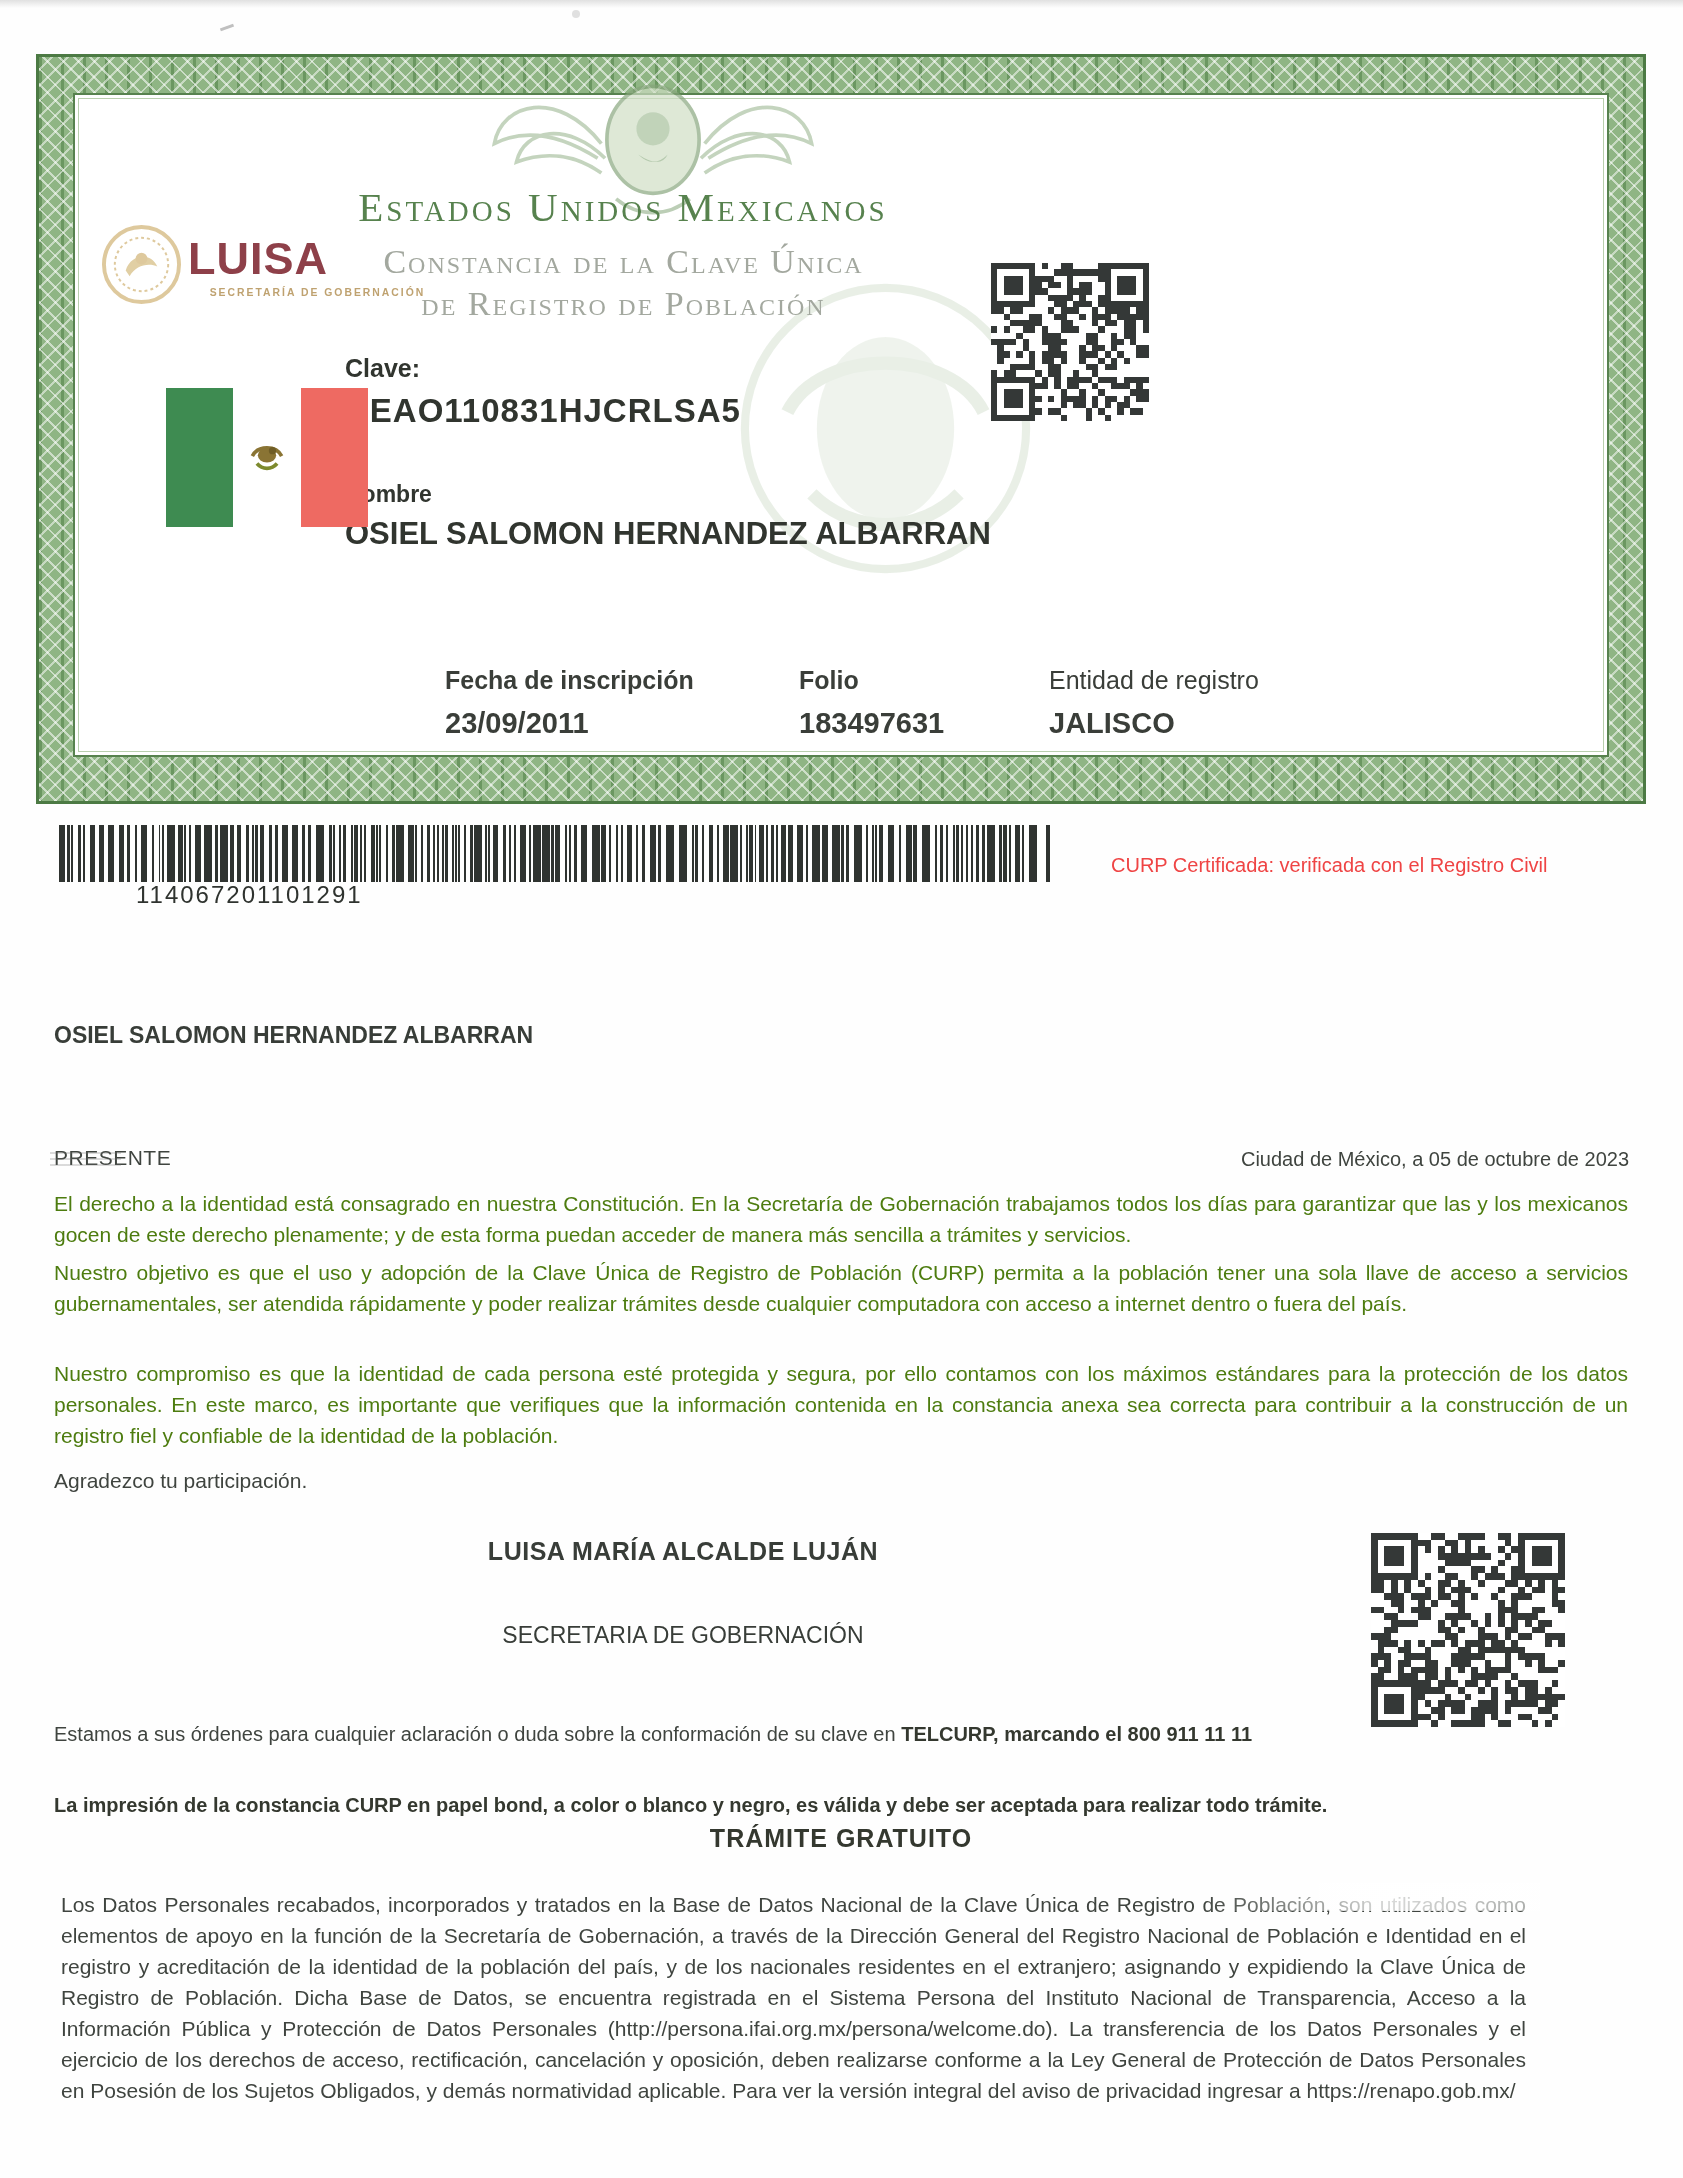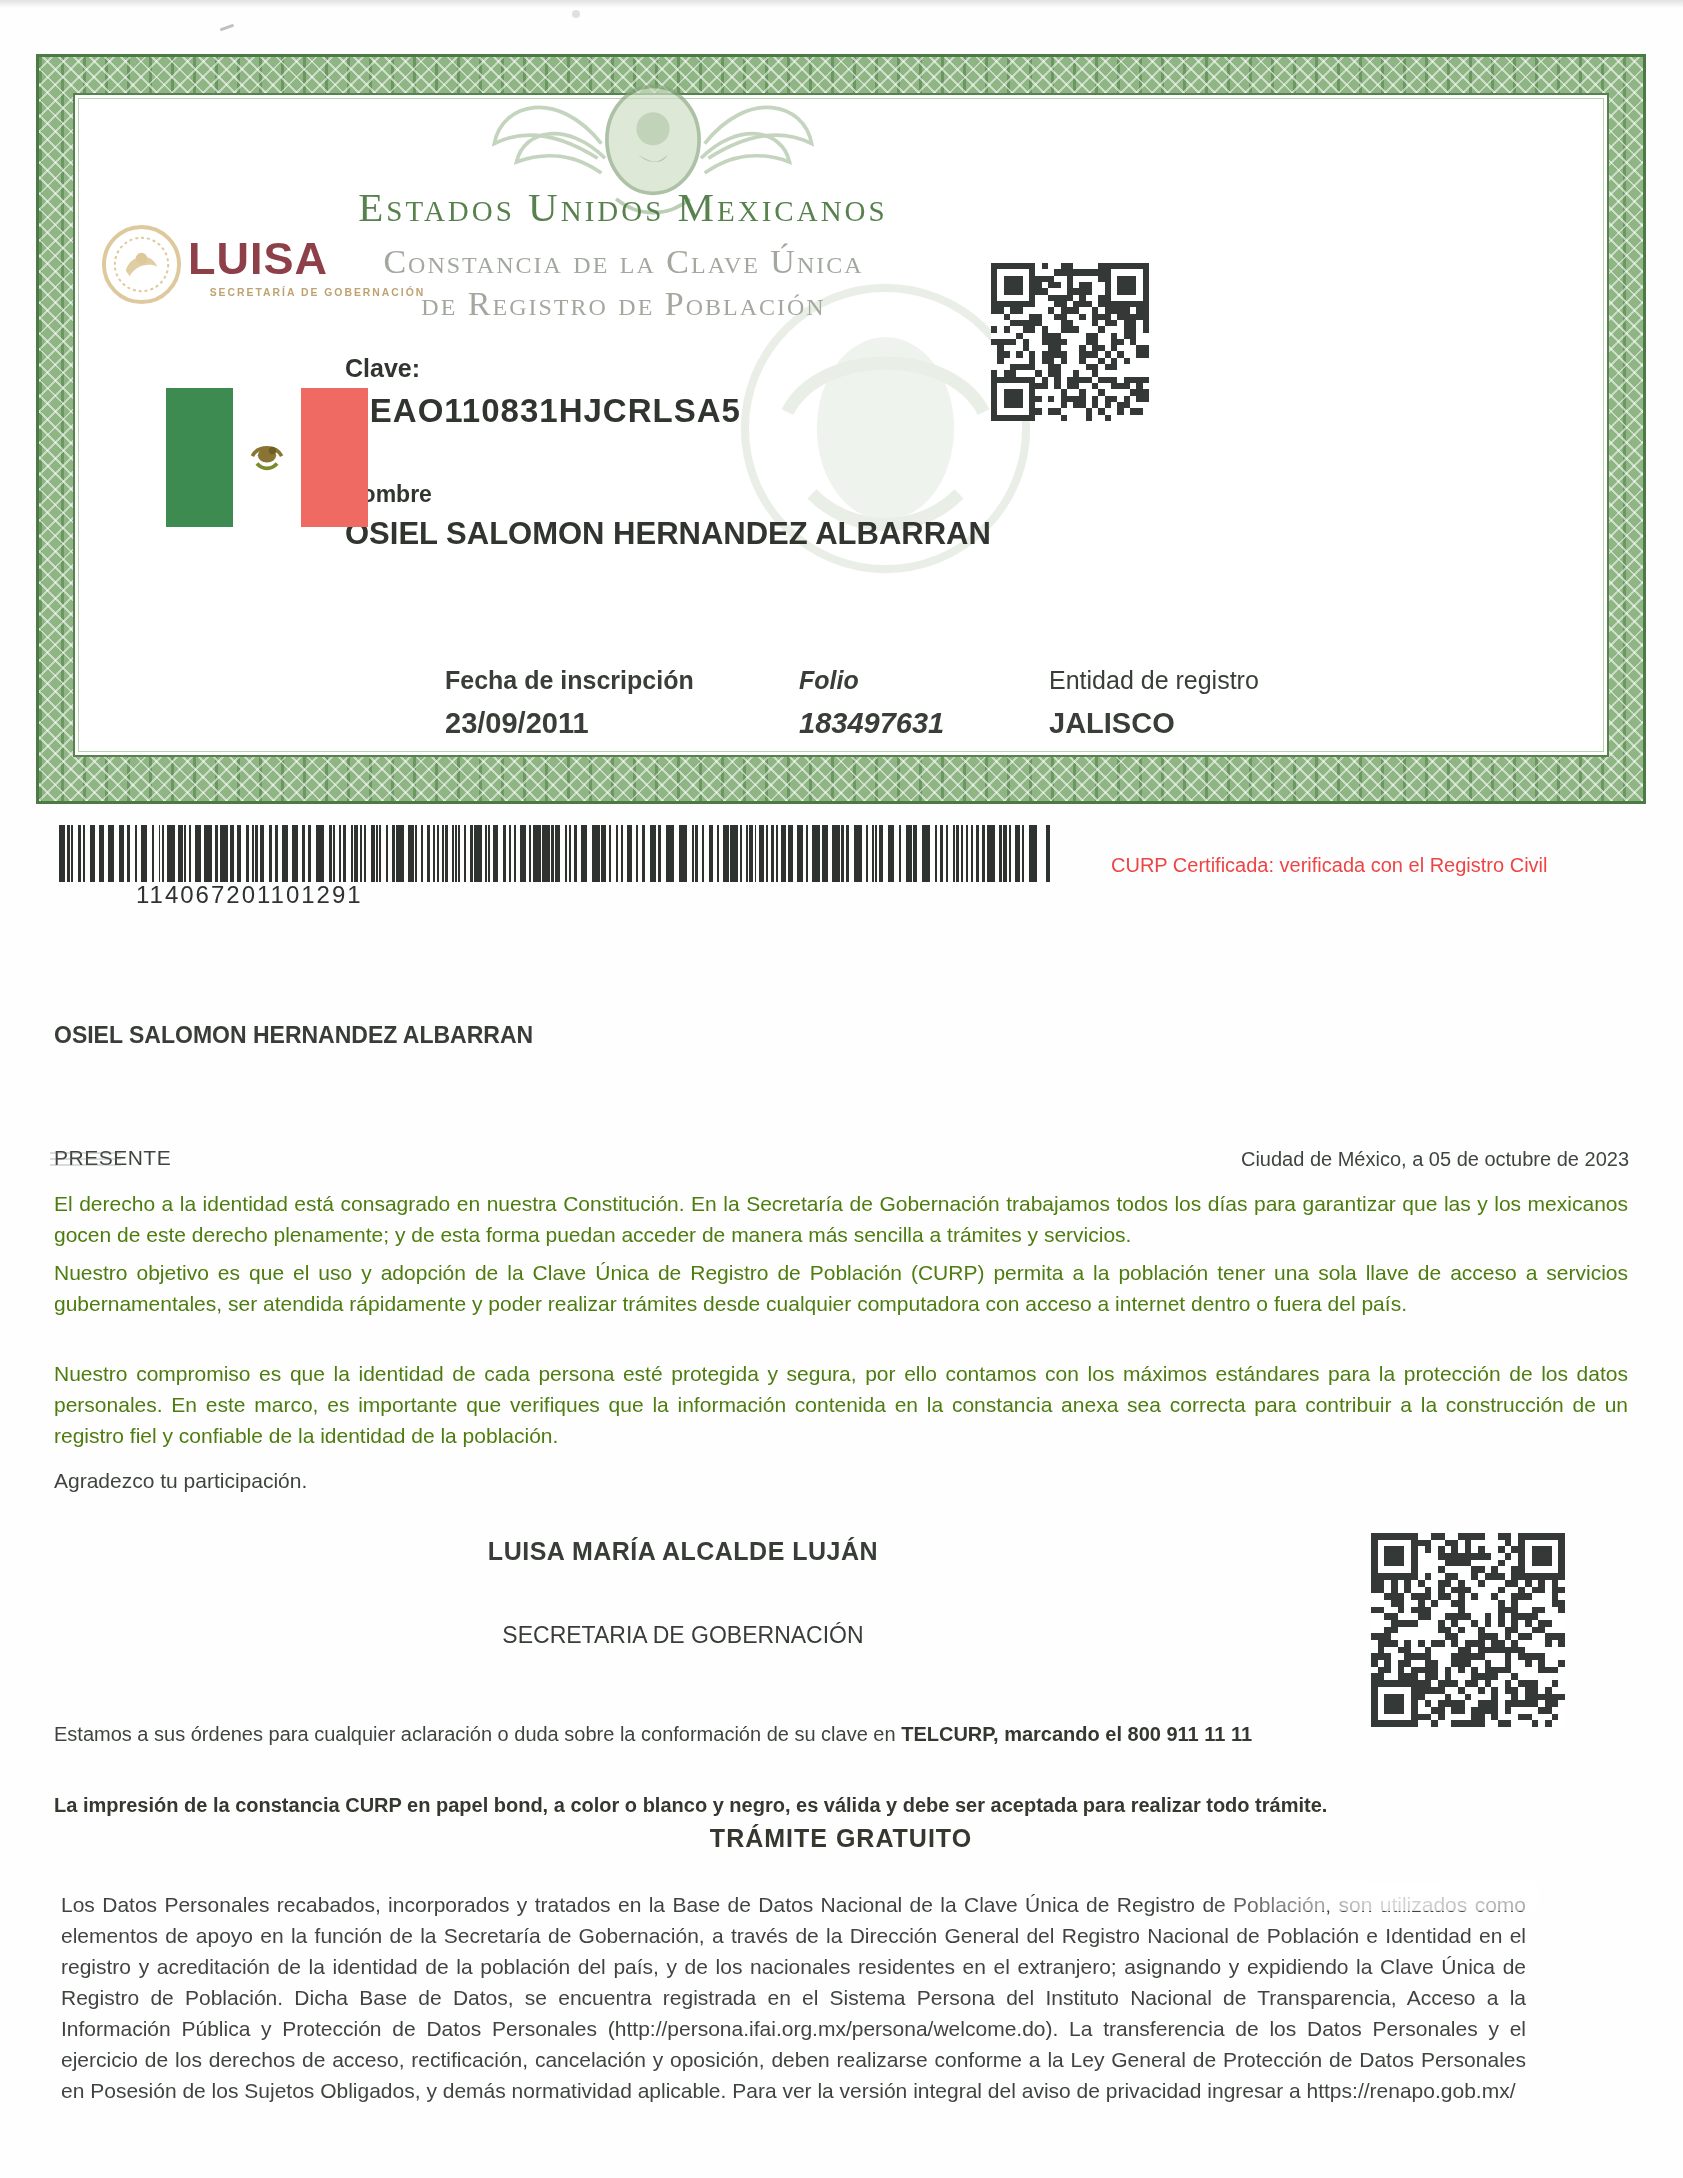--- a/index.html
+++ b/index.html
@@ -52,21 +52,21 @@
   .flag .green{background:var(--flag-green,#3e8b51);}
   .flag .white{background:#fff;position:relative;}
   .flag .red{background:var(--flag-red,#ee6a62);}
   .flag-eagle{position:absolute;left:50%;top:50%;width:44px;height:44px;transform:translate(-50%,-50%);}
 
   .soy{left:54px;top:540px;font-size:63px;font-style:italic;letter-spacing:4px;
     color:var(--watermark-green,#d9dfd0);font-weight:400;}
 
   .field-label{top:609px;font-size:25px;font-weight:700;color:#3a3e39;}
   .field-value{top:650px;font-size:29px;font-weight:700;color:#3a3e39;}
-  .f1{left:406px;} .f2{left:760px;font-style:italic;} .f3{left:1010px;}
+  .f1{left:406px;} .f2{left:760px;} .f3{left:1010px;}
   .f3.field-label{font-weight:400;}
 
   
   .barcode{left:59px;top:825px;width:995px;height:57px;}
   .barcode-number{left:136px;top:881px;font-size:24px;letter-spacing:2px;color:#2f332f;}
   .cert-note{left:1111px;top:854px;font-size:20px;color:#ef4444;}
 
   
   .para{left:54px;width:1574px;text-align:justify;font-size:21px;line-height:31px;color:#4d7c0f;}
   .recipient{left:54px;top:1022px;font-size:23px;font-weight:700;color:#383d38;}

